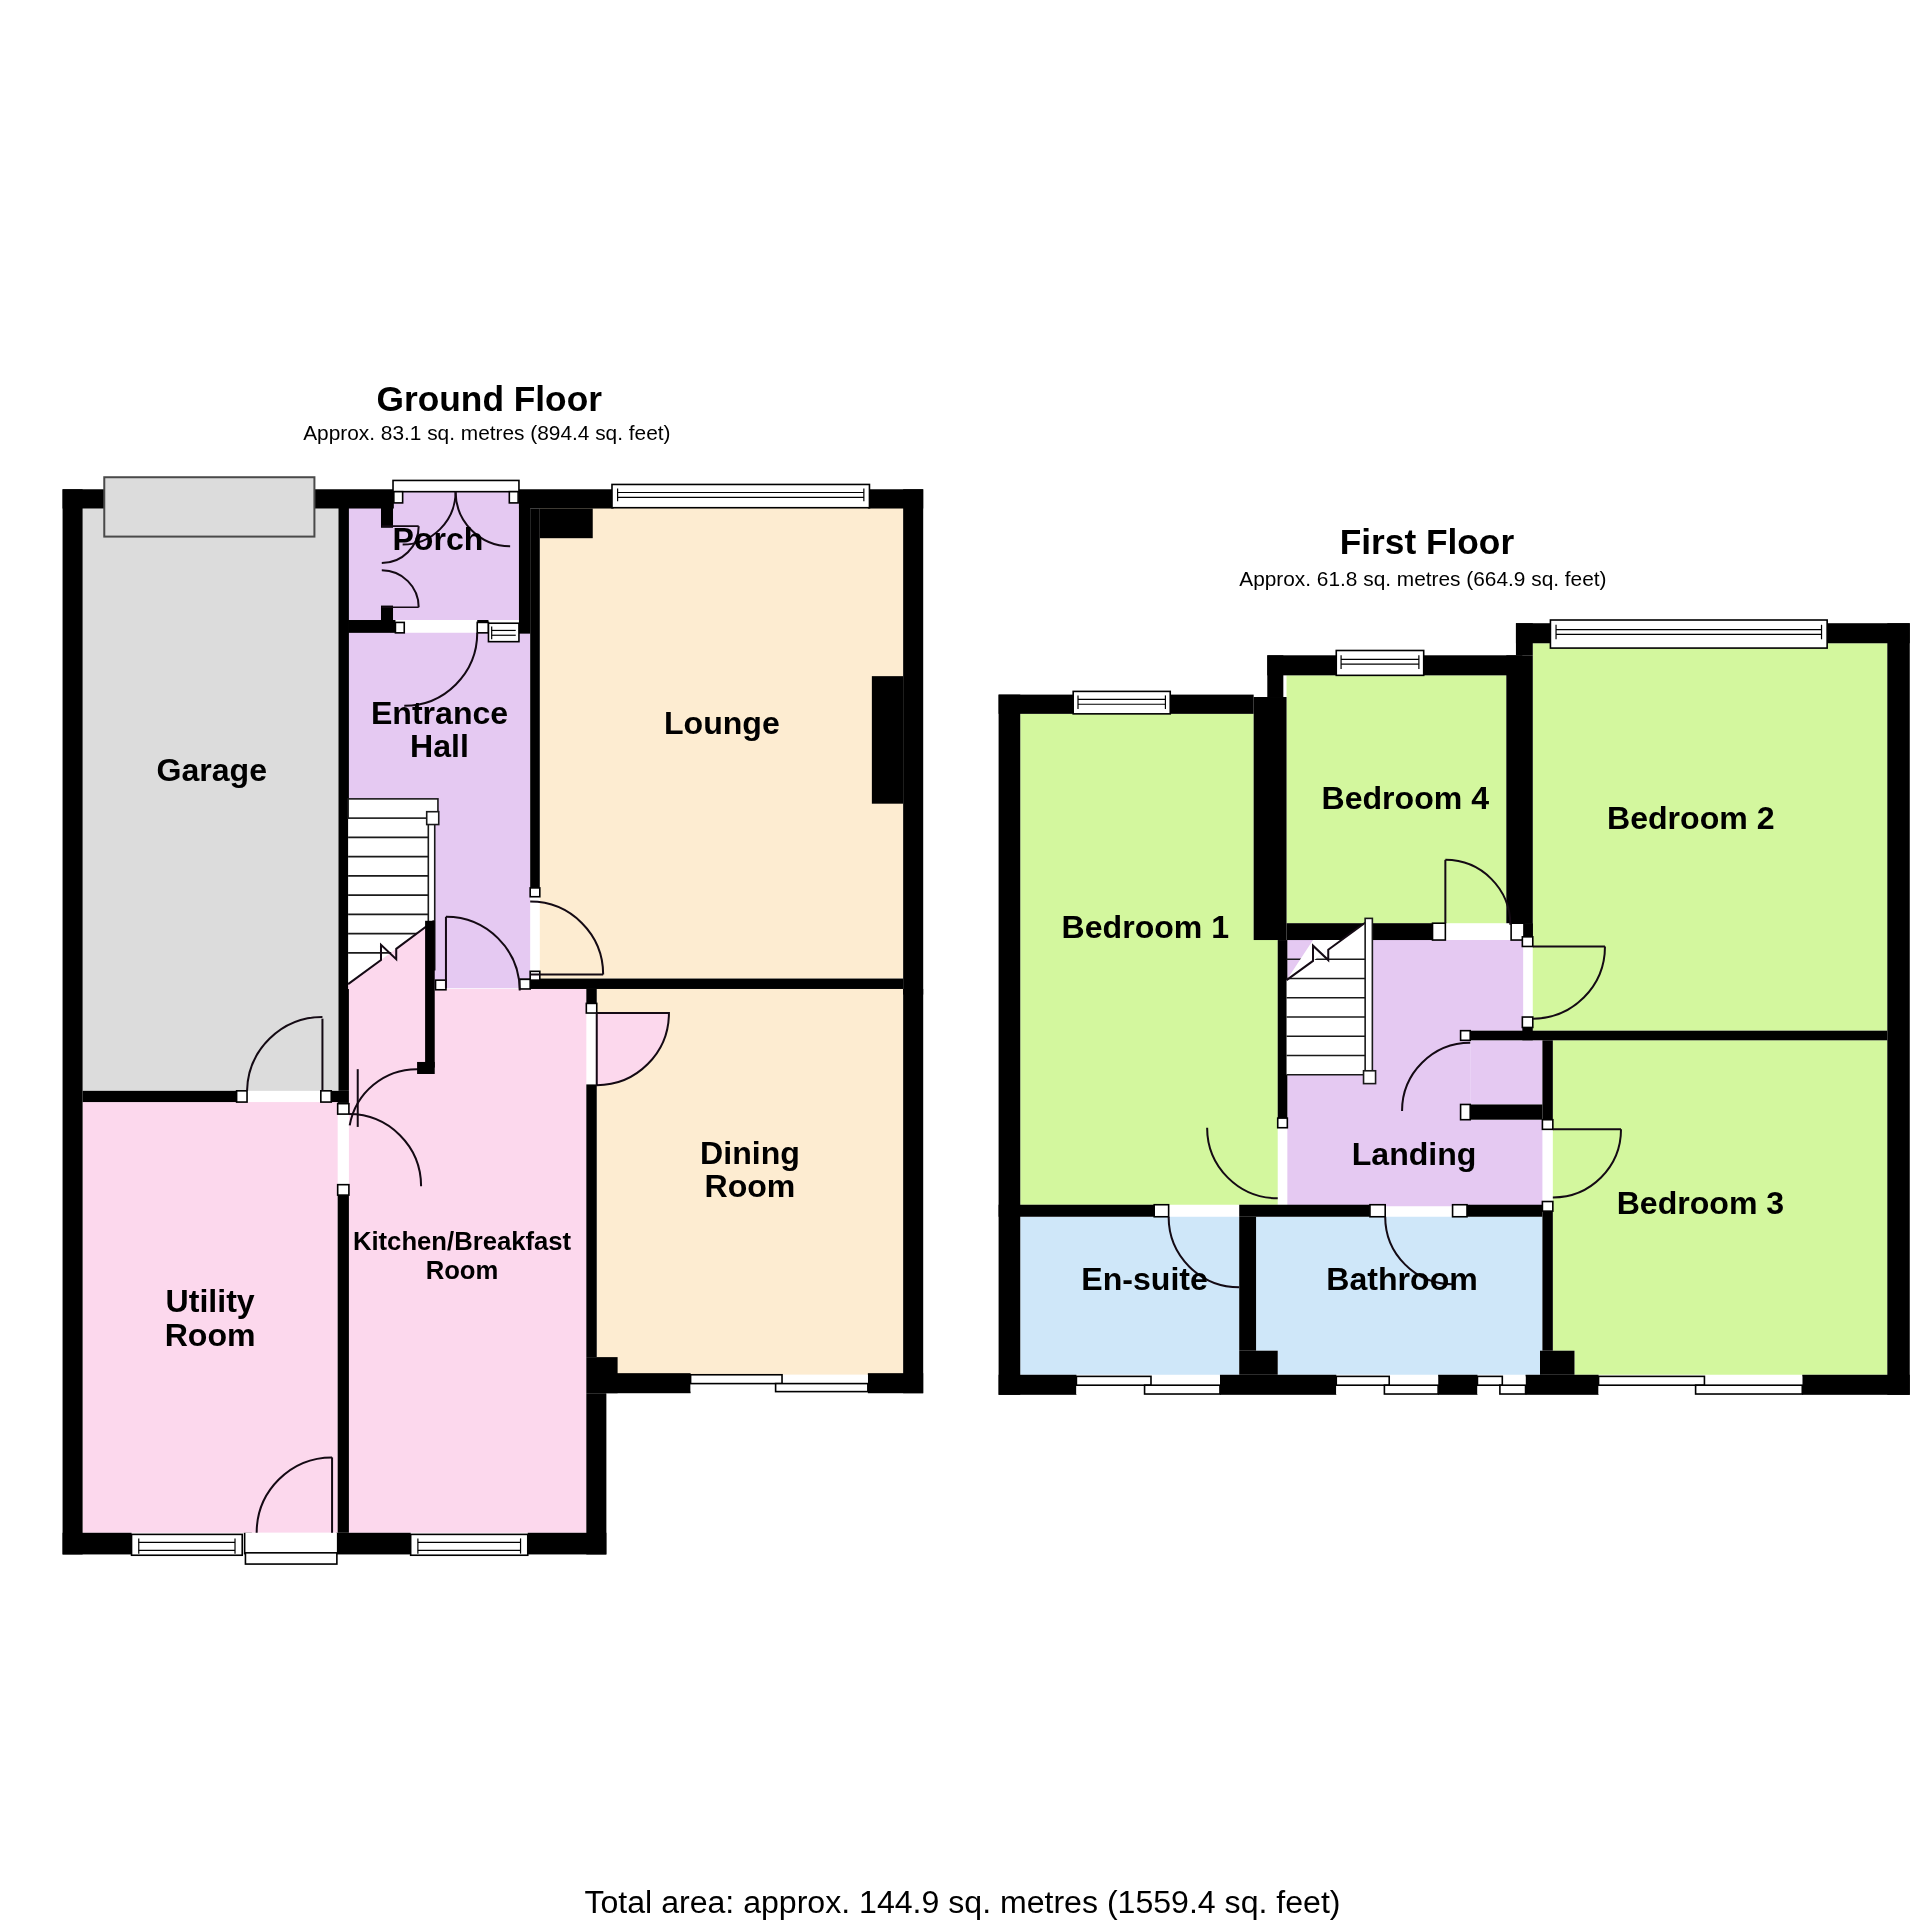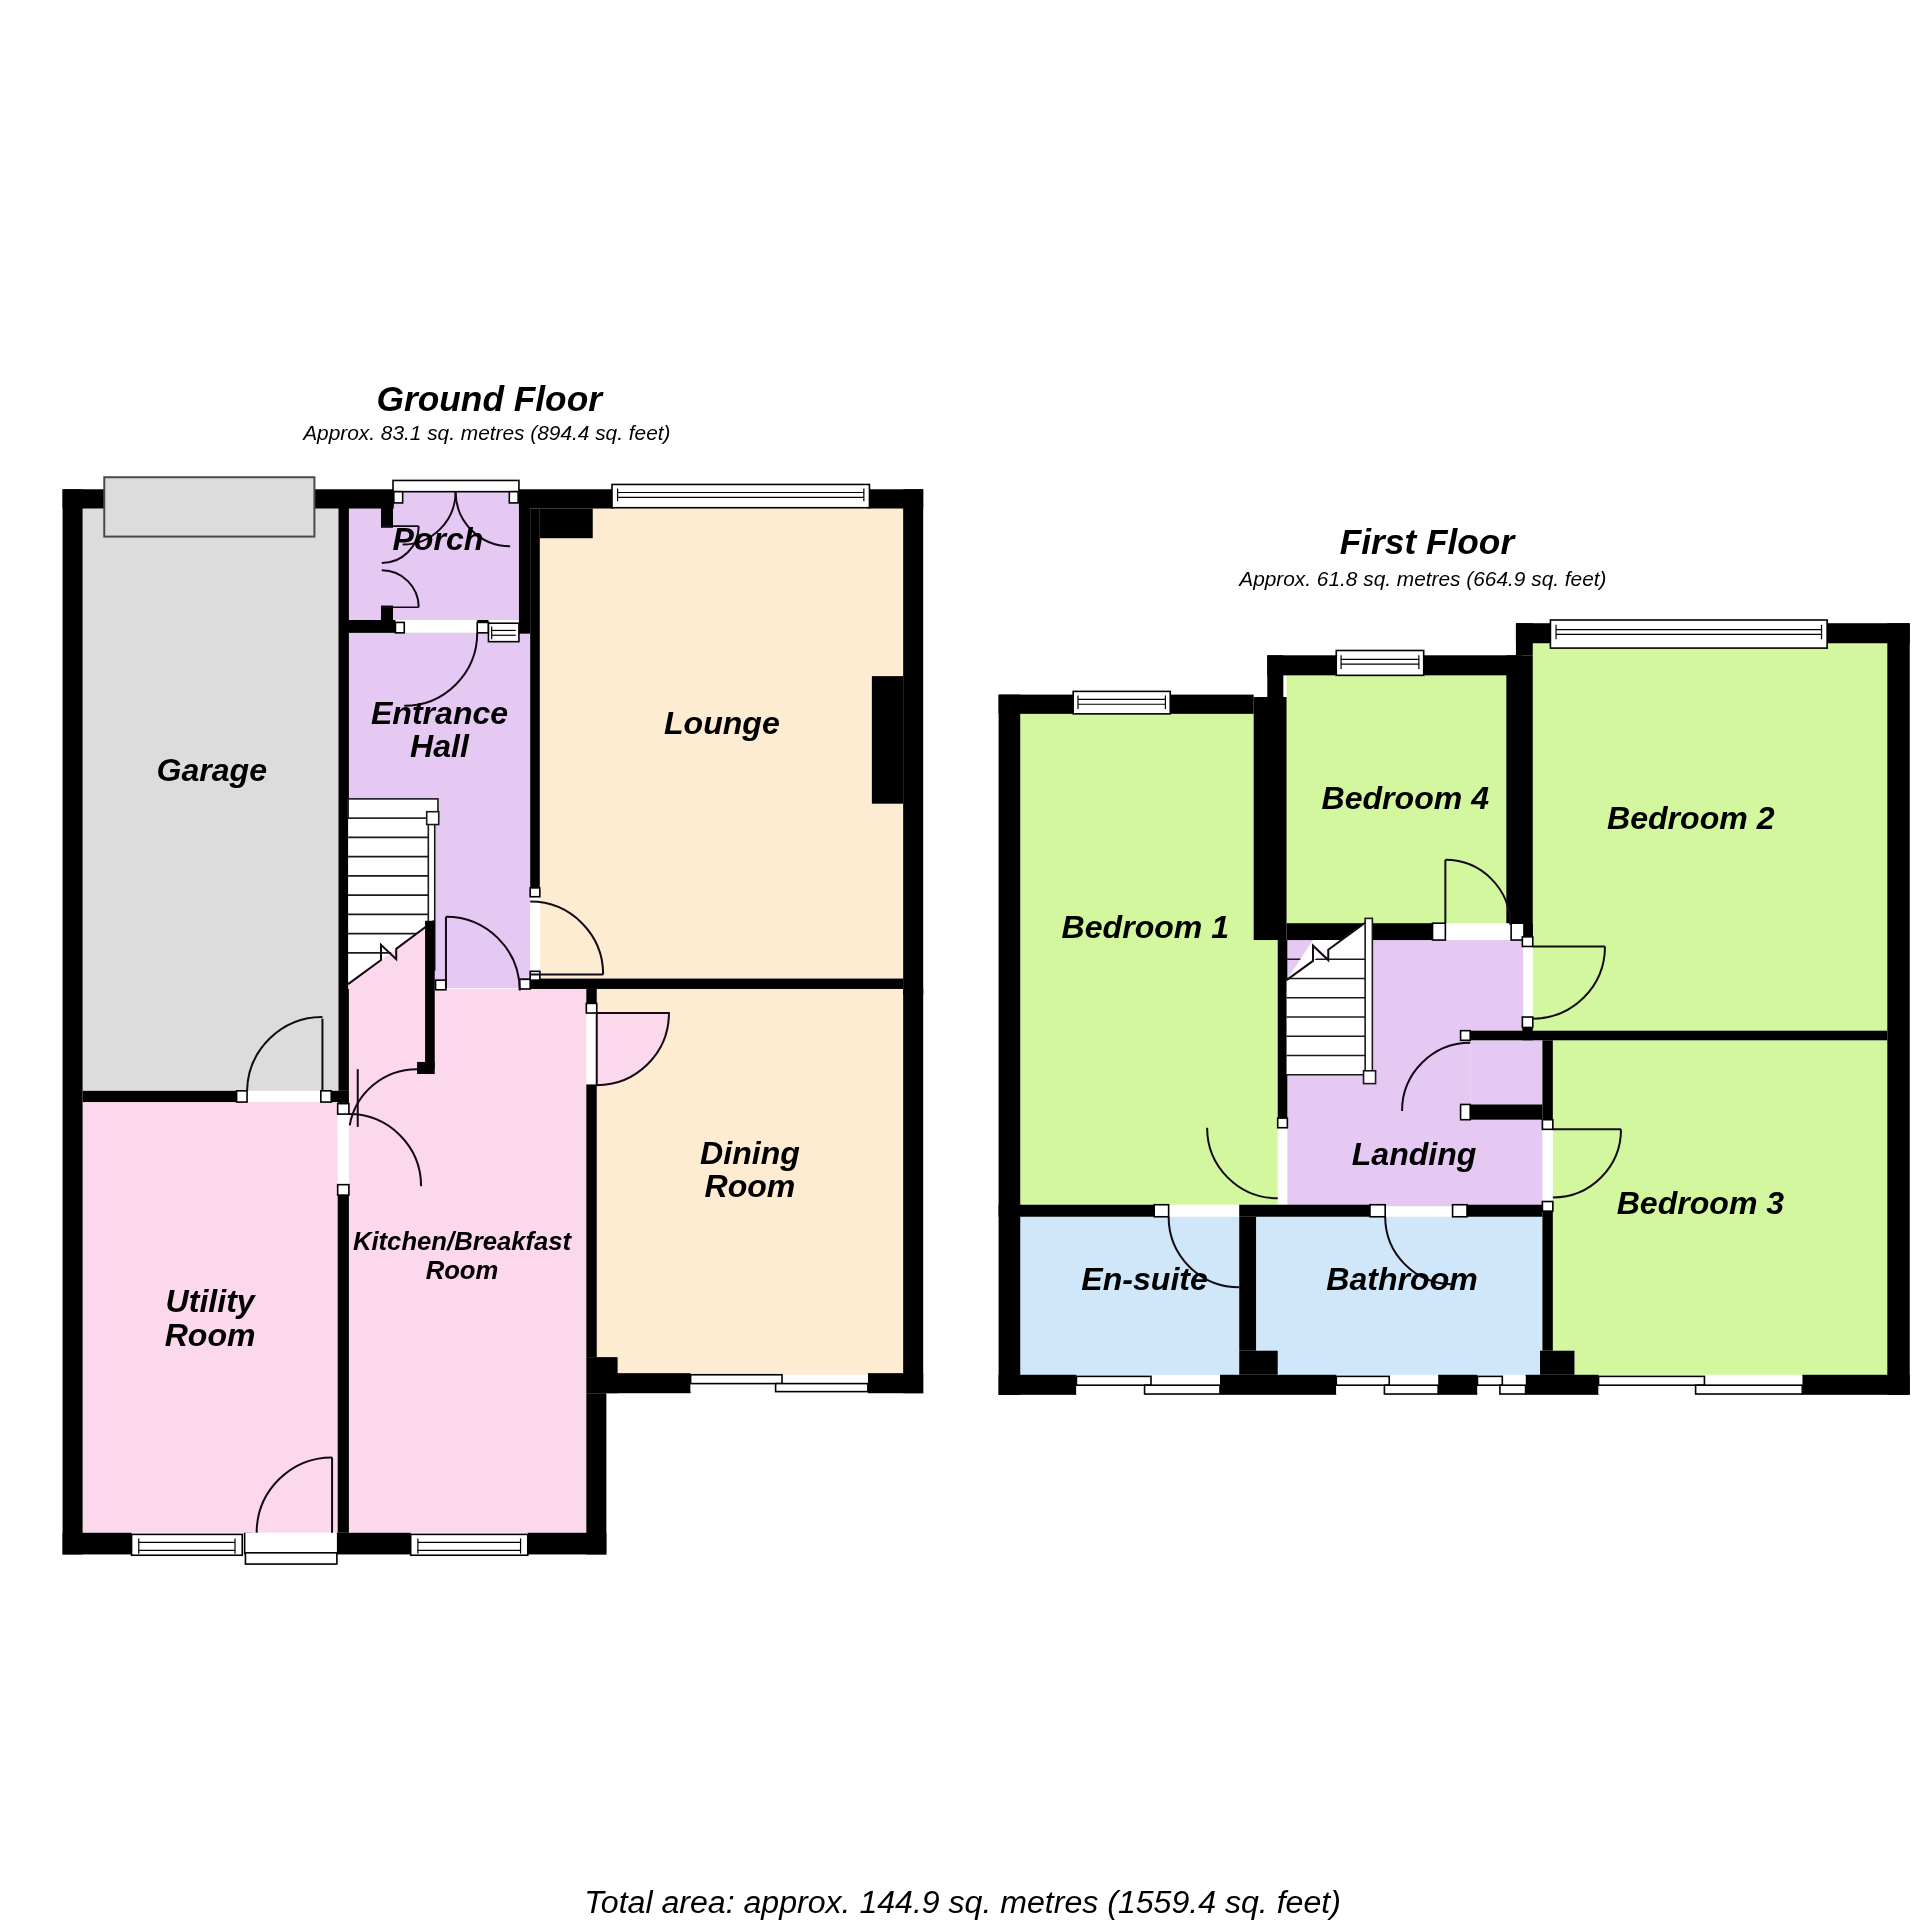--- a/index.html
+++ b/index.html
@@ -1,17 +1,17 @@
 <!DOCTYPE html>
 <html style="font-size:13px"><head>
 <meta charset="utf-8">
 <style>
   html,body{margin:0;padding:0;background:#ffffff;}
   #page{position:relative;width:1925px;height:1925px;background:#ffffff;overflow:hidden;
-        font-family:"Liberation Sans", sans-serif;font-style:italic;}
+        font-family:"Liberation Sans", sans-serif;}
   svg{position:absolute;left:0;top:0;}
   text{font-family:"Liberation Sans", sans-serif;fill:#000;}
   .title{font-weight:bold;font-size:44px;}
   .sub{font-size:26px;}
   .room{font-weight:bold;font-size:40px;}
 </style>
 </head>
 <body>
 <div id="page">
 <svg width="1925" height="1925" viewBox="0 0 2400 2400">

